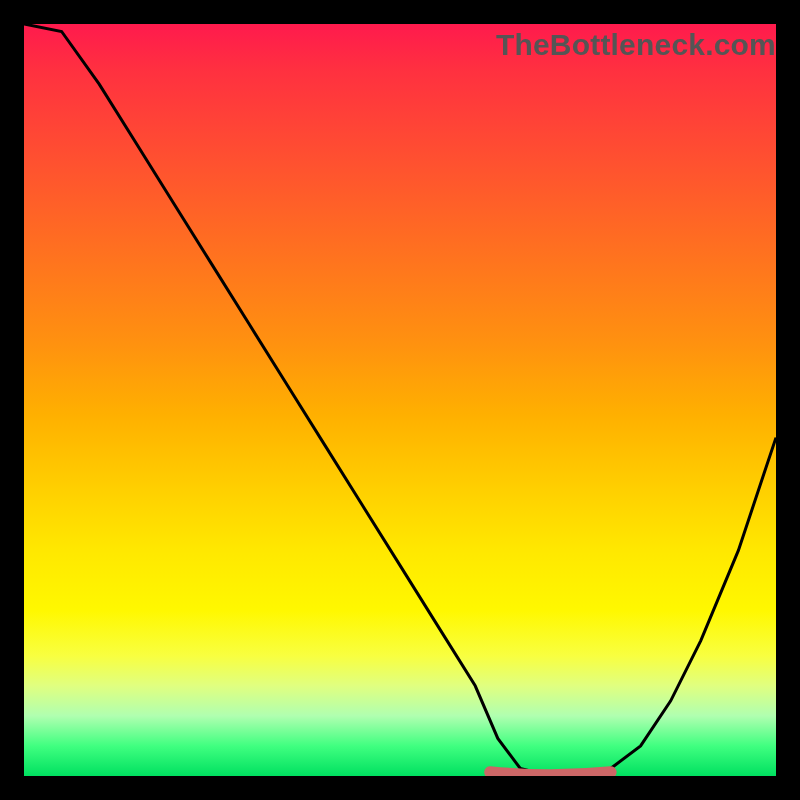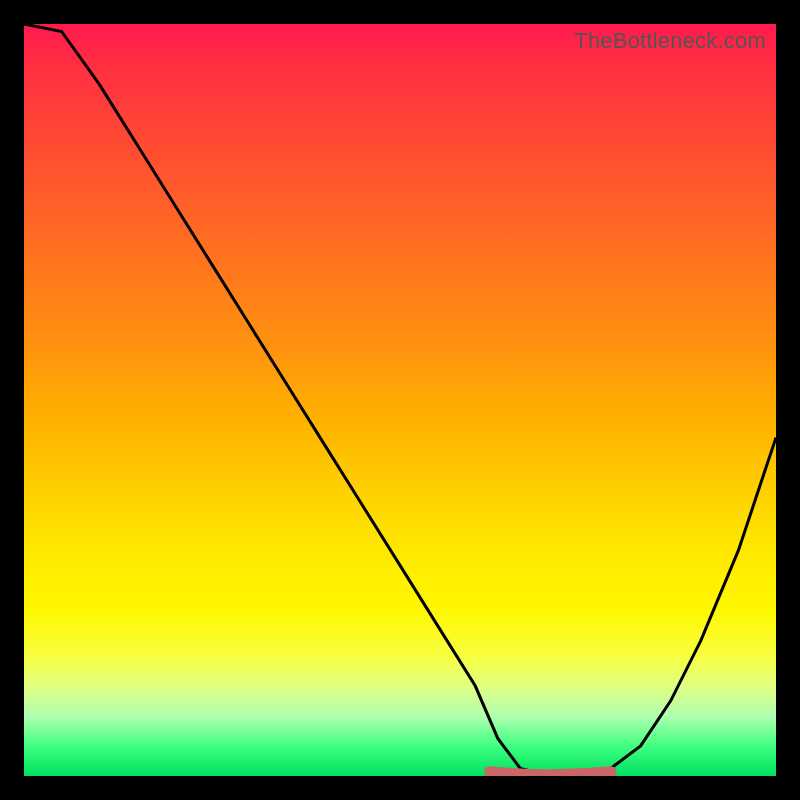--- a/index.html
+++ b/index.html
@@ -35,24 +35,24 @@
       #fff800 78%,
       #f8ff40 84%,
       #e0ff80 88%,
       #b0ffb0 92%,
       #40ff80 96%,
       #00e060 100%);
   }
   .watermark {
     position: absolute;
     top: 4px;
-    right: 10px;
+    right: 0;
     color: #555;
-    font-size: 22px;
-    font-weight: 400;
+    font-size: 30px;
+    font-weight: 700;
     letter-spacing: 0.2px;
   }
   svg.curve {
     position: absolute;
     left: 0;
     top: 0;
     width: 752px;
     height: 752px;
   }
 </style>

